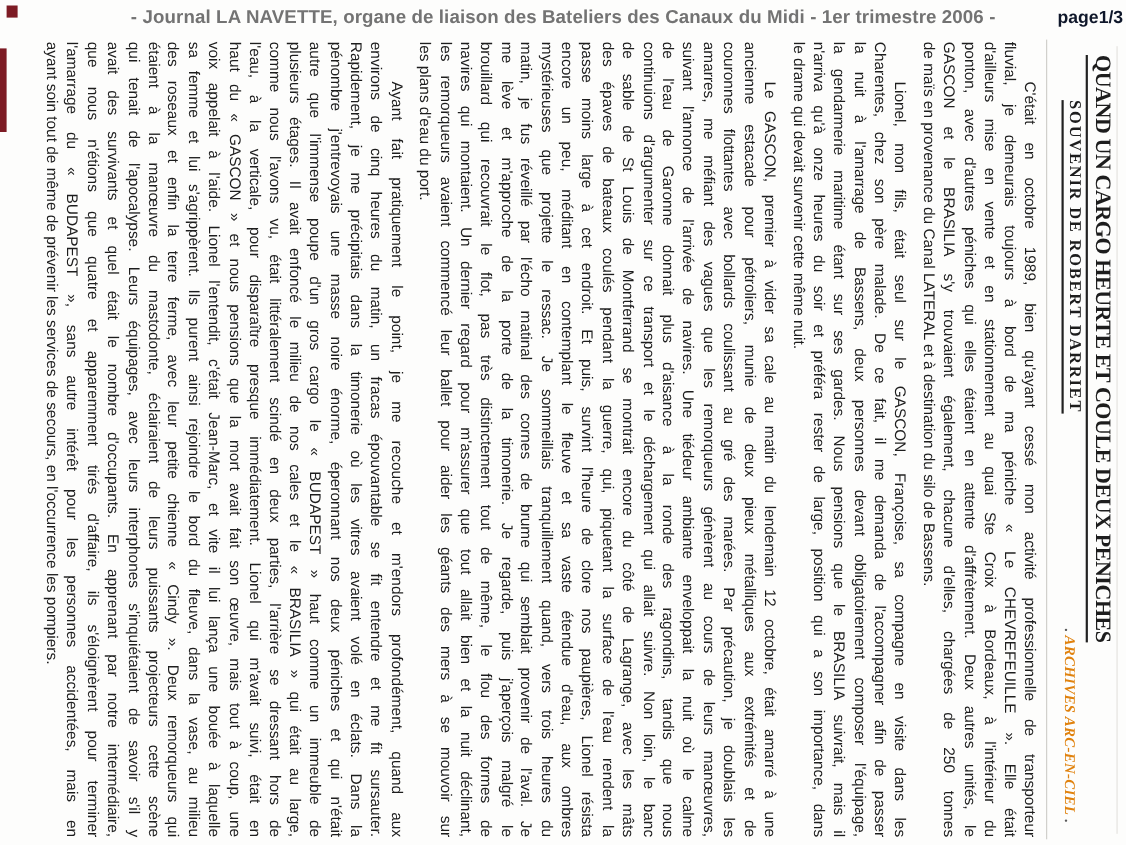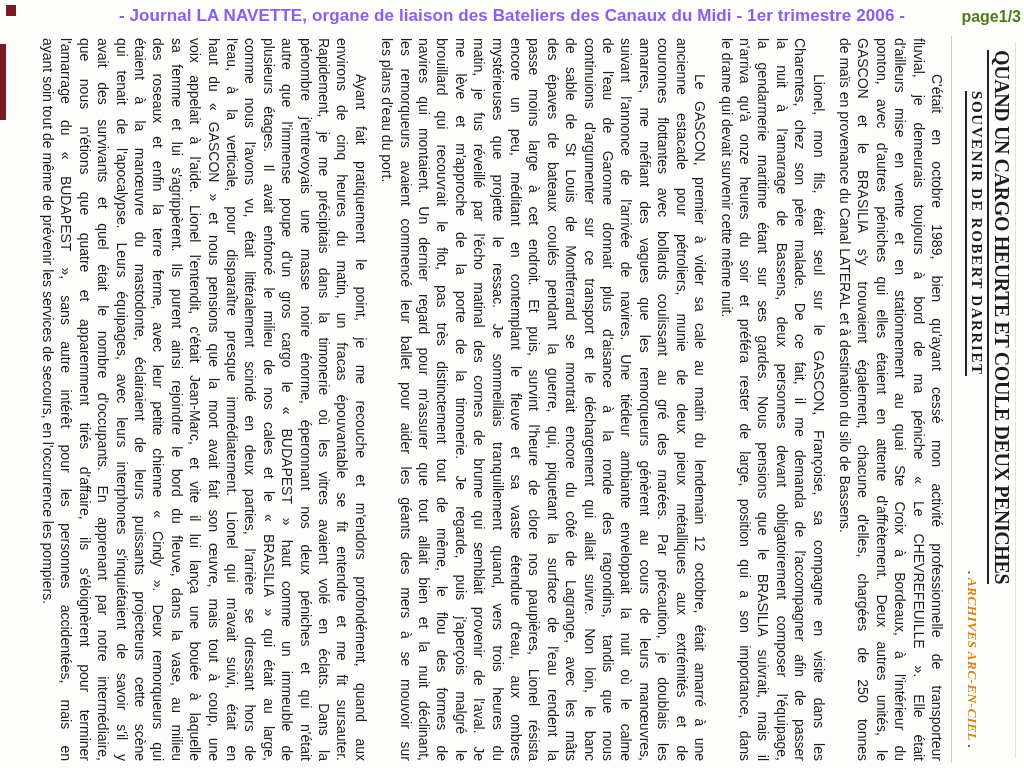--- a/index.html
+++ b/index.html
@@ -4,21 +4,21 @@
 <style>
   html,body { margin:0; padding:0; }
   body {
     width:1024px; height:768px; position:relative; overflow:hidden;
     background:#fdfdfc; font-family:"Liberation Sans", sans-serif;
   }
 
   
   .topbar { position:absolute; top:6px; left:0; width:1024px; height:26px; text-align:center; }
   .journal-title { font-size:17px; font-weight:bold; letter-spacing:0.1px; }
-  .page-indicator { position:absolute; right:3px; top:2px; font-size:16px; font-weight:bold; color:#4d7c0f; }
+  .page-indicator { position:absolute; right:3px; top:2px; font-size:16px; font-weight:bold; color:#0f172a; }
 
   
   .scan-wrap { position:absolute; left:30px; top:36px; width:985px; height:727px; }
   .page {
     width:727px; height:985px; position:relative;
     transform-origin:0 0;
     transform: rotate(90deg) translateY(-985px);
     color:#1d1d1d;
   }
 
@@ -55,21 +55,21 @@
 
   
   .mark-square { position:absolute; left:6px; top:5px; width:10px; height:11px; }
   .mark-strip  { position:absolute; left:0; top:44px; width:6px; height:76px; }
   .edge-line-right { position:absolute; left:1015px; top:42px; height:716px; width:0; border-left:1px solid #e3e1dd; }
 </style>
 </head>
 <body>
 
 <div class="topbar">
-  <span class="journal-title" style="color: #8b5cf6;">-  Journal LA NAVETTE, organe de liaison des Bateliers des Canaux du Midi - 1er trimestre 2006 -</span>
+  <span class="journal-title" style="color: #737373;">-  Journal LA NAVETTE, organe de liaison des Bateliers des Canaux du Midi - 1er trimestre 2006 -</span>
   <span class="page-indicator">page1/3</span>
 </div>
 
 <div class="scan-wrap">
   <div class="page">
     <div>
       <span class="headline">QUAND UN CARGO HEURTE ET COULE DEUX PENICHES</span>
     </div>
     <div class="subrow">
       <span class="subtitle">SOUVENIR DE ROBERT DARRIET</span>

